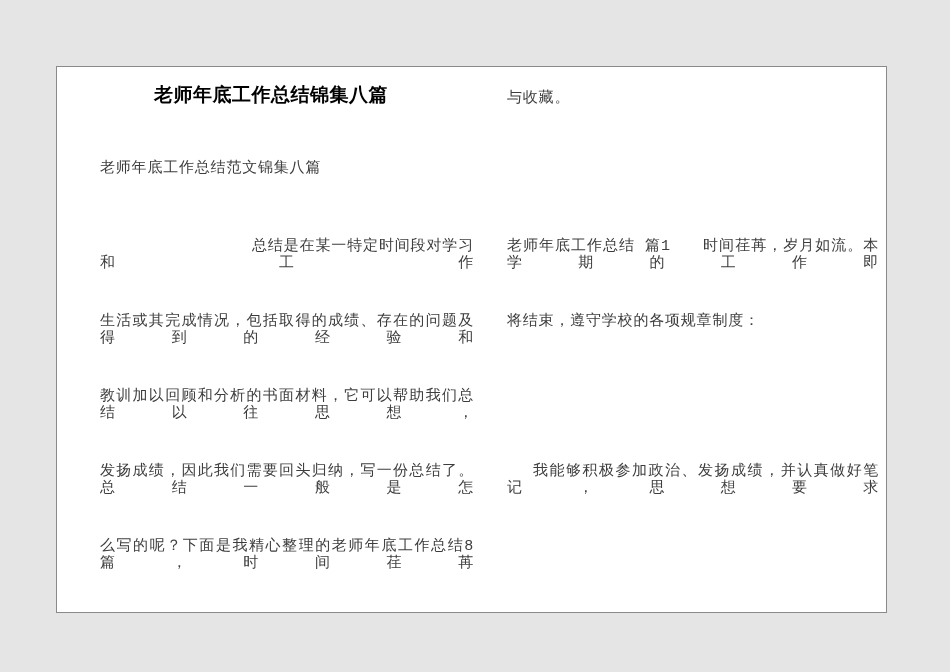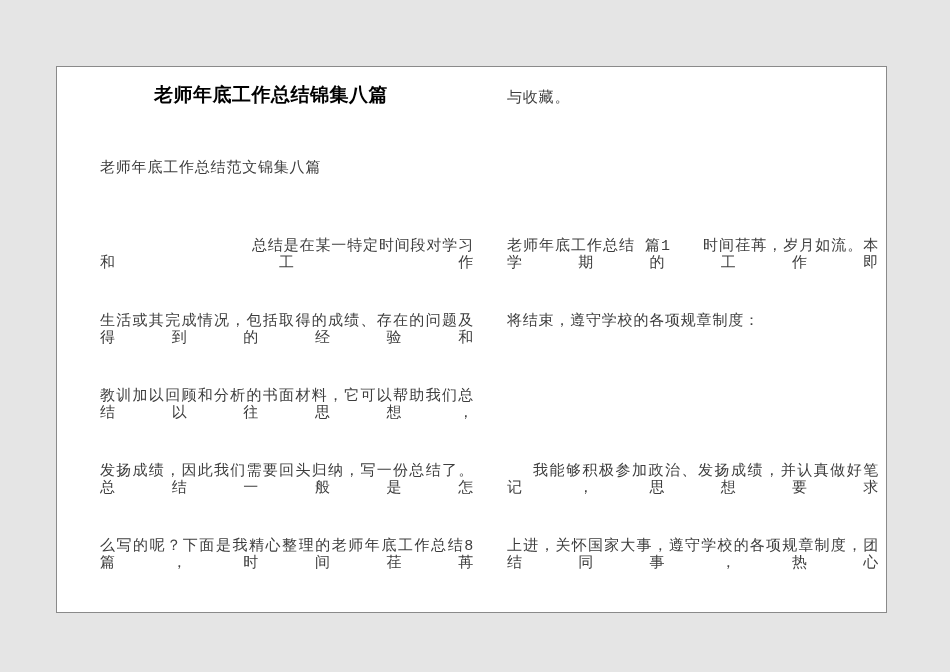--- a/index.html
+++ b/index.html
@@ -88,15 +88,14 @@
 
   <div class="line colR r1">与收藏。</div>
 
   <div class="line colR r3 just">老师年底工作总结 篇1　　时间荏苒，岁月如流。本学期的工作即</div>
 
   <div class="line colR r4">将结束，遵守学校的各项规章制度：</div>
 
 
   <div class="line colR r6 just indent-sm">我能够积极参加政治、发扬成绩，并认真做好笔记，思想要求</div>
 
-  <div class="line colR r7 just">上进，关怀国家大事，遵守学校的各项规章制度，团结同事，热心</div>
 
 </div>
 
 </body></html>

